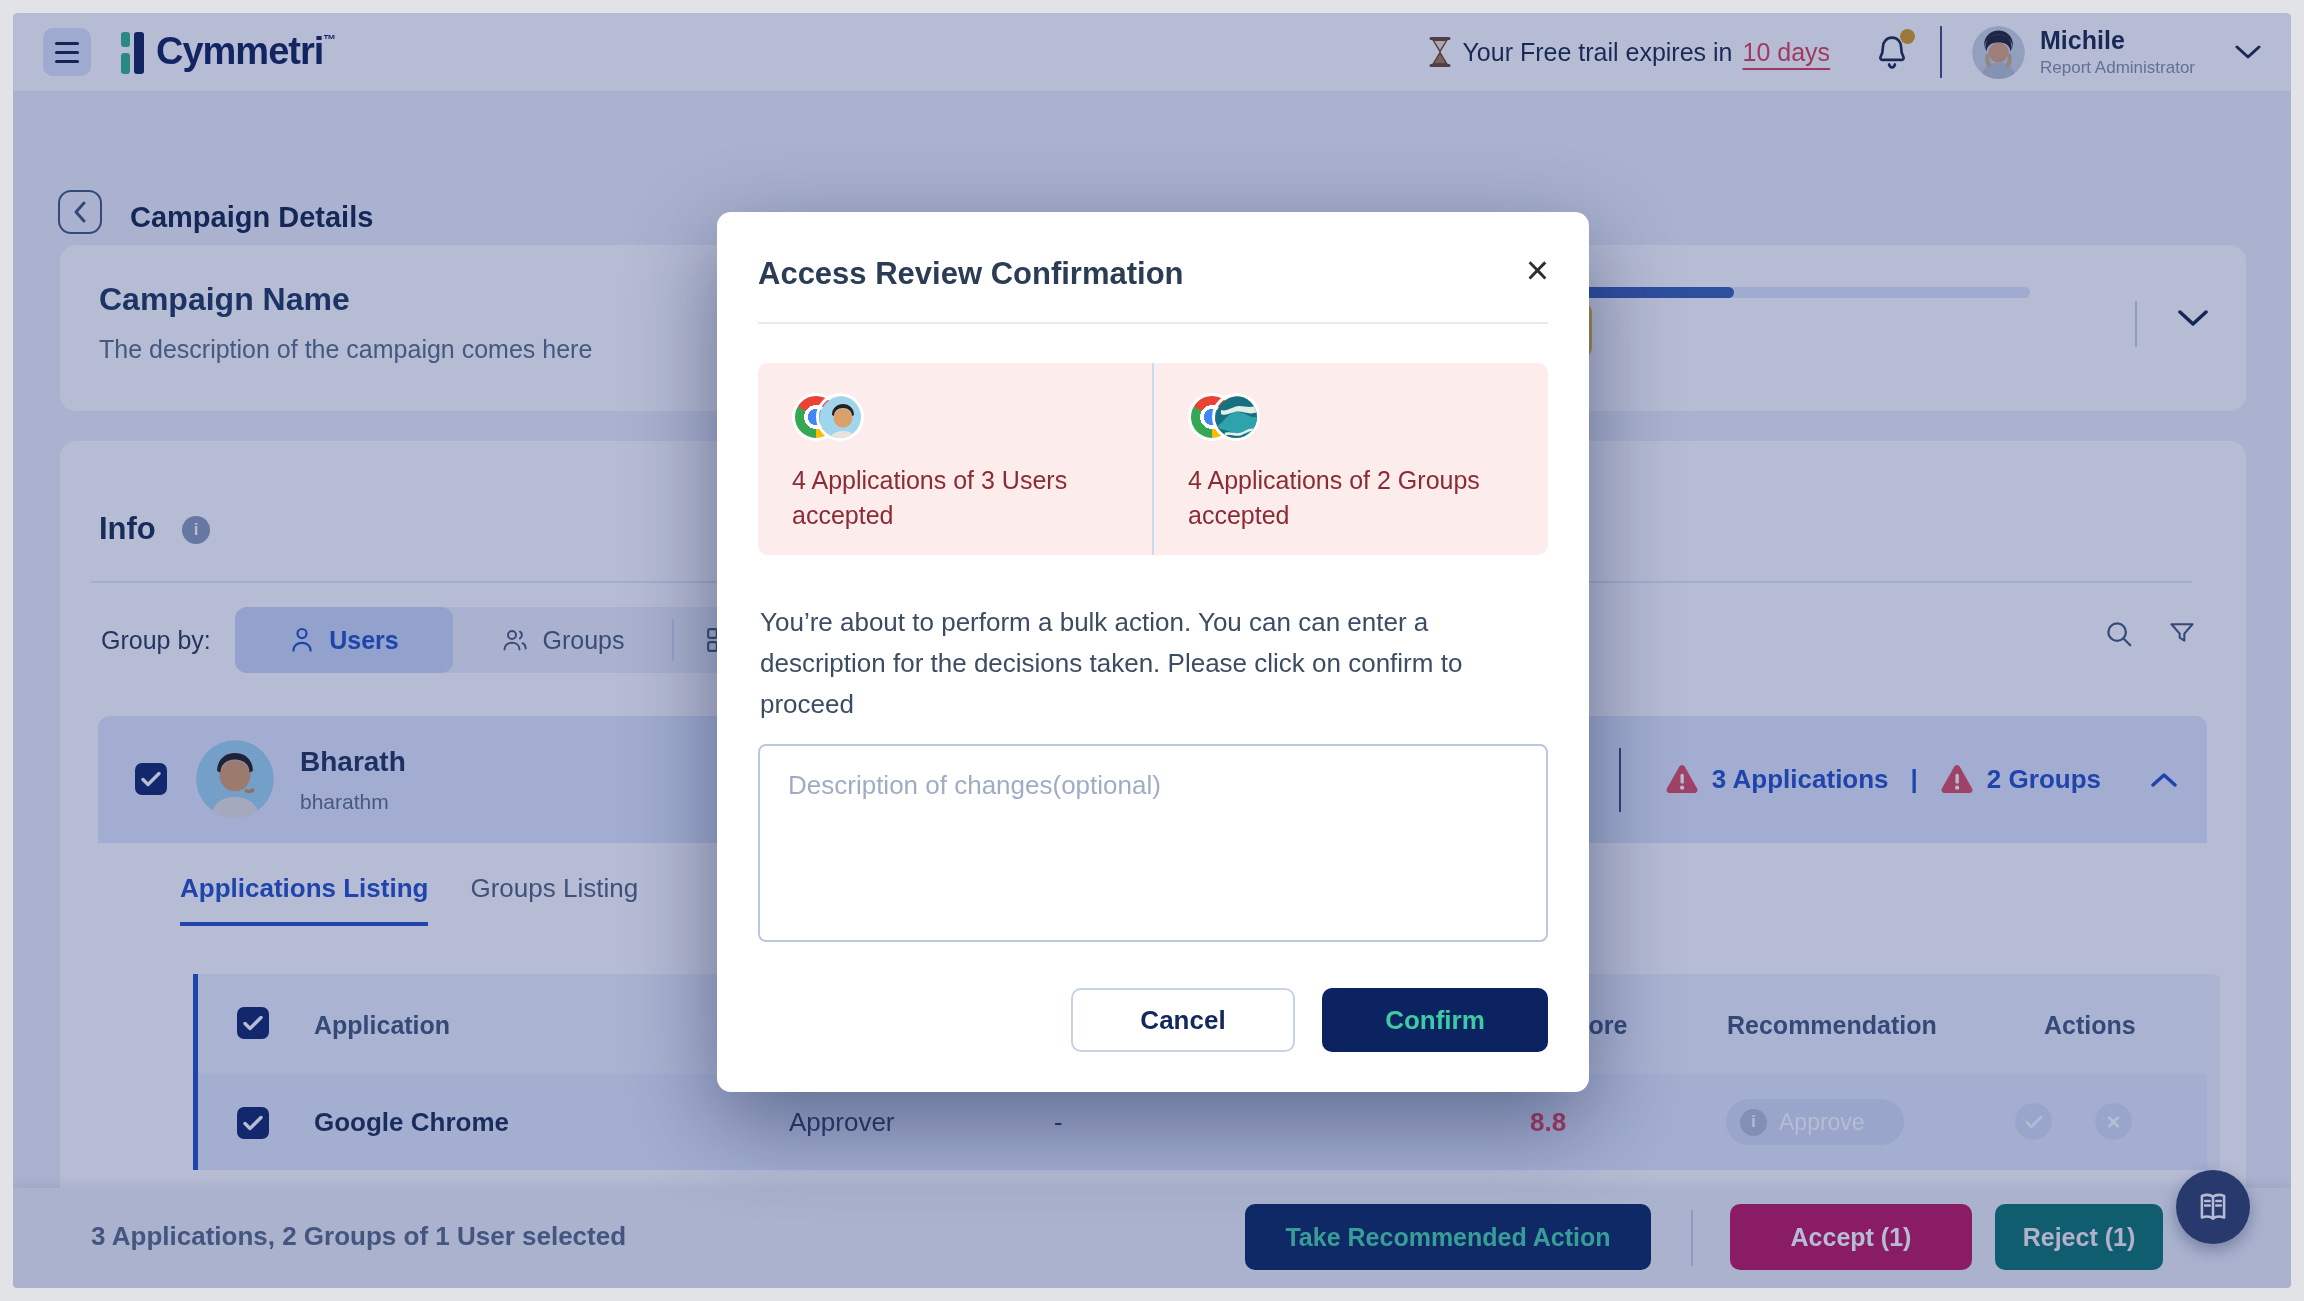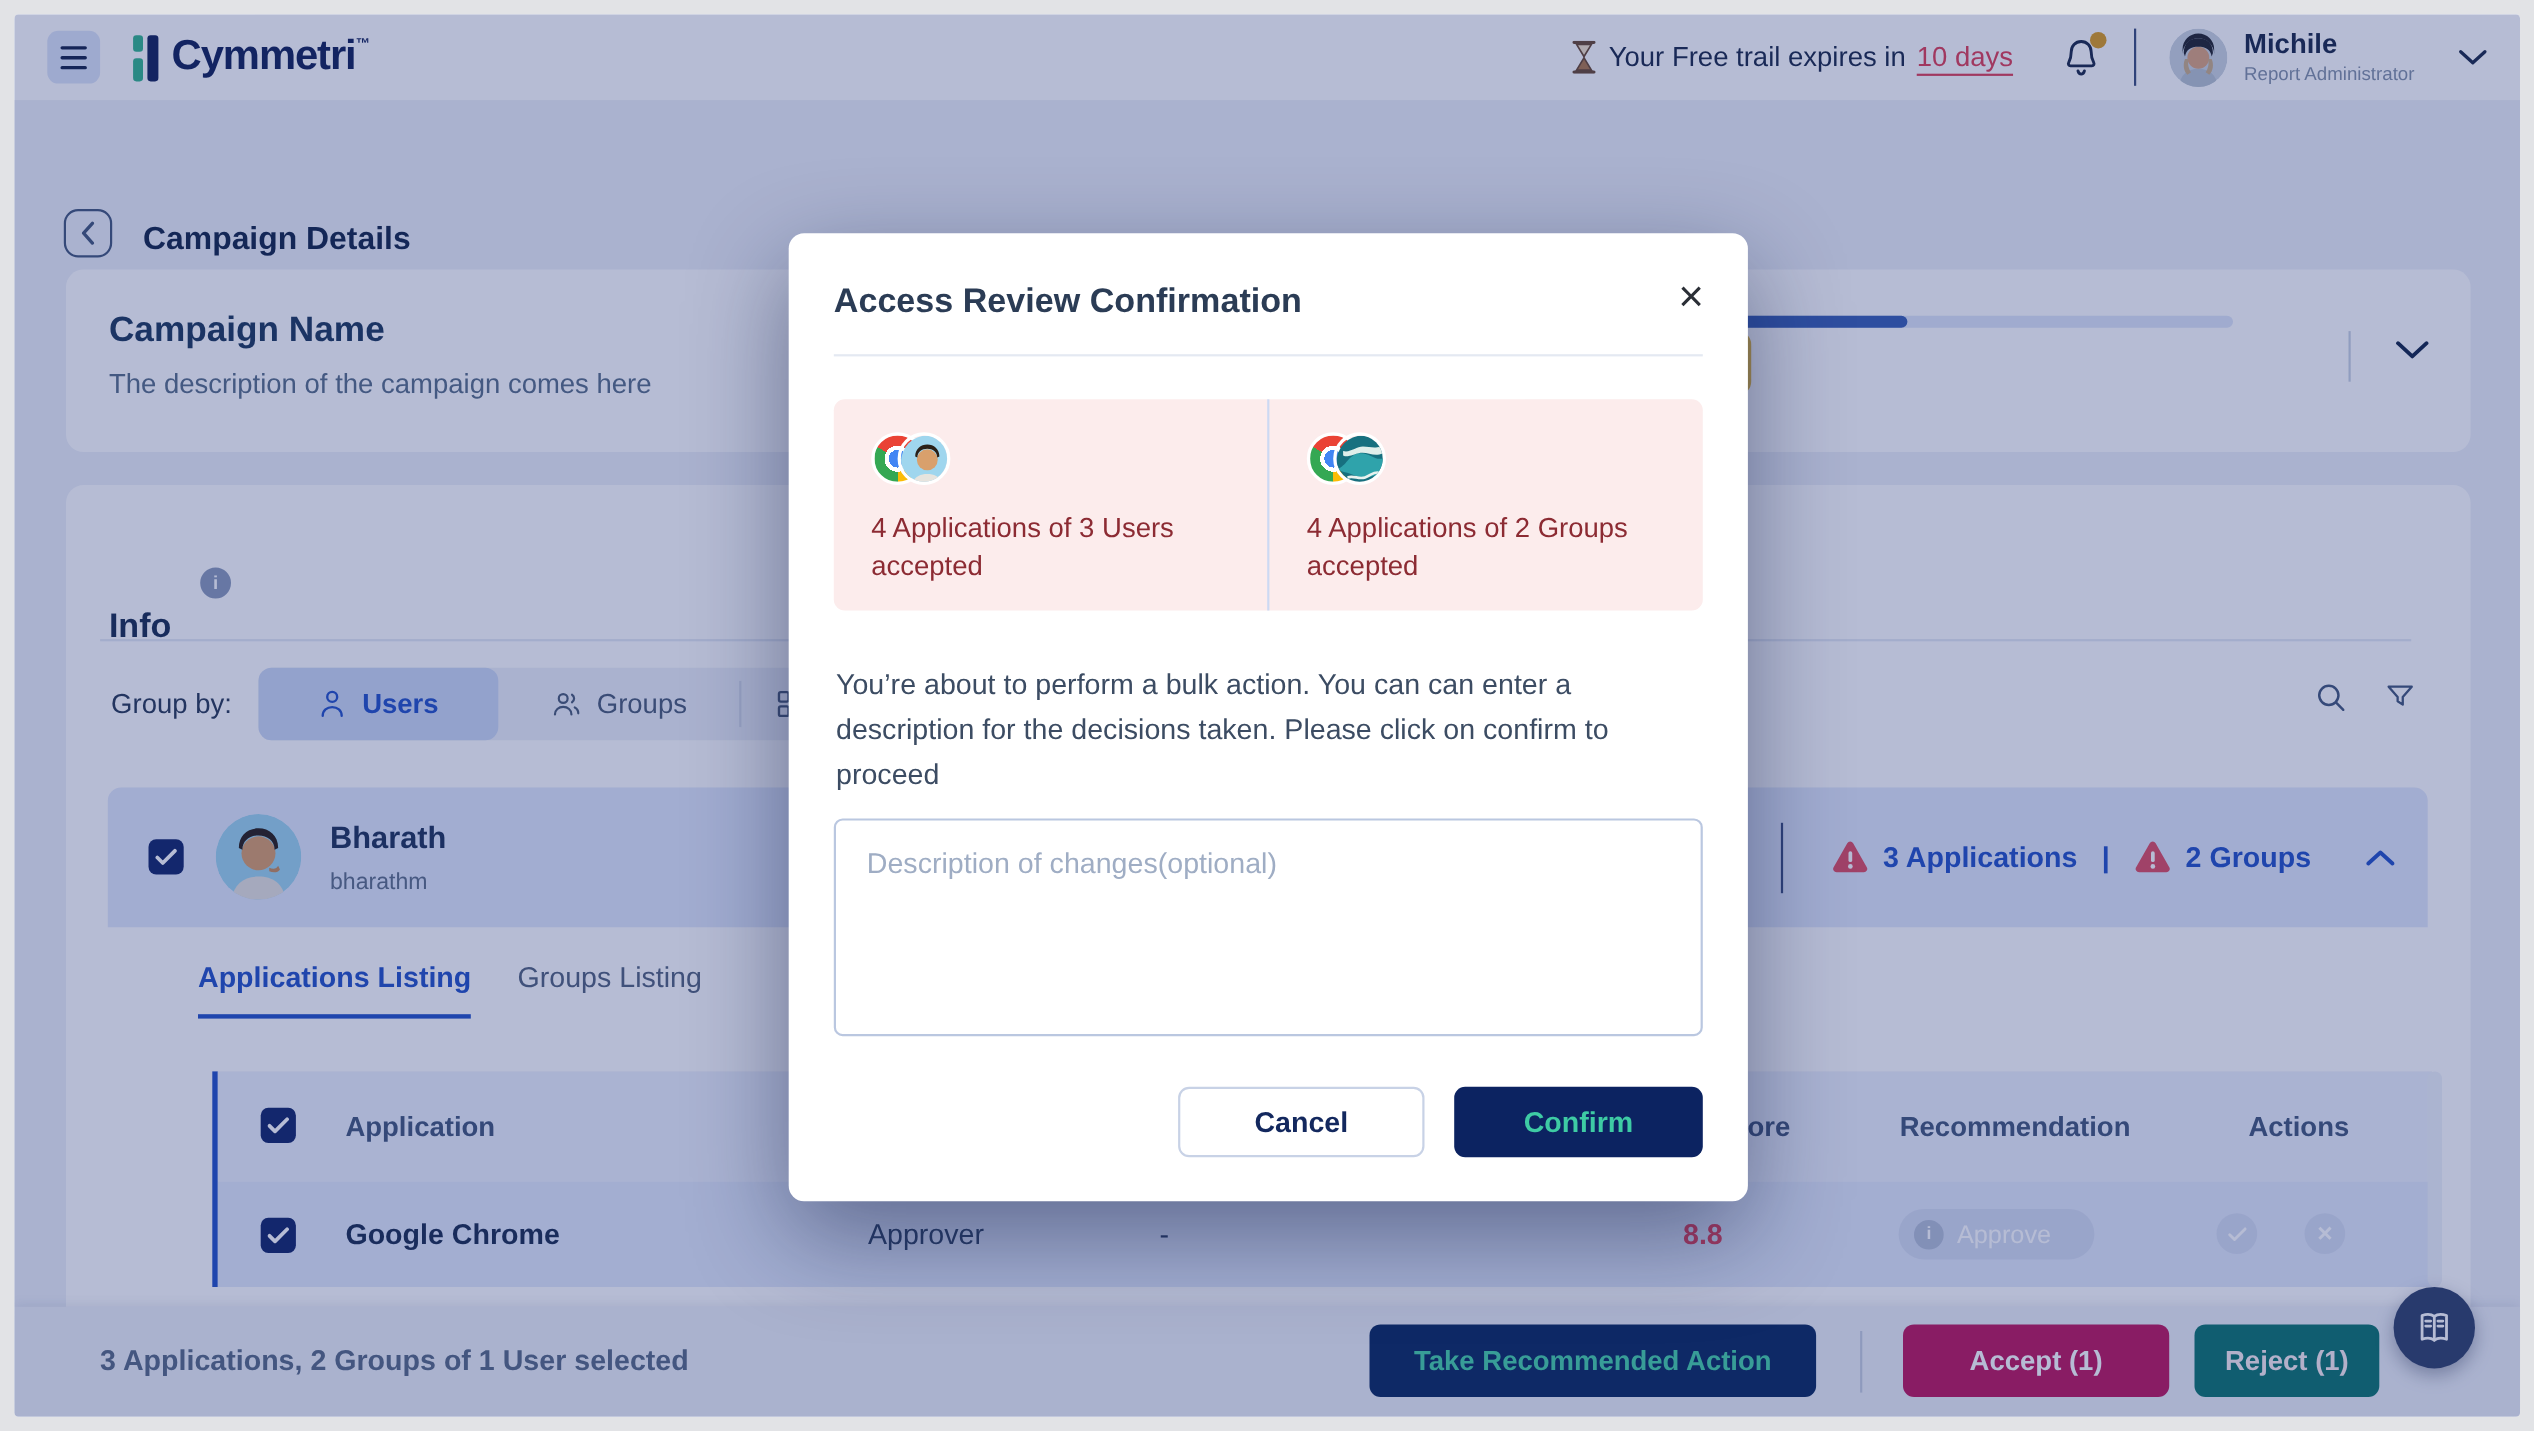--- a/index.html
+++ b/index.html
@@ -40,21 +40,21 @@
   .campaign-name { position:absolute; left:39px; top:36px; font-size:32px; font-weight:bold; color:#1f3a5e; }
   .campaign-desc { position:absolute; left:39px; top:90px; font-size:25px; color:#5b7089; }
   .progress-track { position:absolute; left:1340px; top:42px; width:630px; height:11px; border-radius:6px; background:#dfe7f8; }
   .progress-fill { height:11px; border-radius:6px; background:#3a60b4; }
   .yellow-badge { position:absolute; left:1400px; top:56px; width:132px; height:58px; border-radius:12px; border:3px solid #e7bb3f; background:#fdf0c2; }
   .camp-vdiv { position:absolute; left:2075px; top:56px; width:2px; height:46px; background:#c9d3e2; }
   .camp-chevron { position:absolute; left:2118px; top:64px; cursor:pointer; }
 
   
   .info-card { position:absolute; left:47px; top:428px; width:2186px; height:800px; background:#fff; border-radius:16px 16px 0 0; }
-  .info-title { position:absolute; left:39px; top:70px; font-size:31px; font-weight:bold; color:#1b2f52;margin-top:40px; }
+  .info-title { position:absolute; left:39px; top:70px; font-size:31px; font-weight:bold; color:#1b2f52; }
   .i-circle { position:absolute; left:122px; top:75px; width:28px; height:28px; border-radius:50%; background:#8d9cba; color:#fff; font-size:17px; font-weight:bold; display:flex; align-items:center; justify-content:center; cursor:pointer; }
   .info-divider { position:absolute; left:31px; right:54px; top:140px; height:2px; background:#e4e9f3; }
   .groupby-label { position:absolute; left:41px; top:185px; font-size:25px; color:#2b3c58; }
   .segmented { position:absolute; left:175px; top:166px; height:66px; display:flex; align-items:stretch; background:#eef1f8; border-radius:12px; }
   .seg { display:flex; align-items:center; justify-content:center; gap:14px; font-size:25px; cursor:pointer; }
   .seg-users { width:218px; background:#ccd9f4; border-radius:12px; color:#2553c7; font-weight:bold; }
   .seg-groups { width:219px; color:#4c5d78; }
   .seg-div { width:2px; height:42px; background:#d5dbe8; align-self:center; }
   .seg-apps { width:90px; }
   .icon-btn { position:absolute; top:178px; cursor:pointer; }

